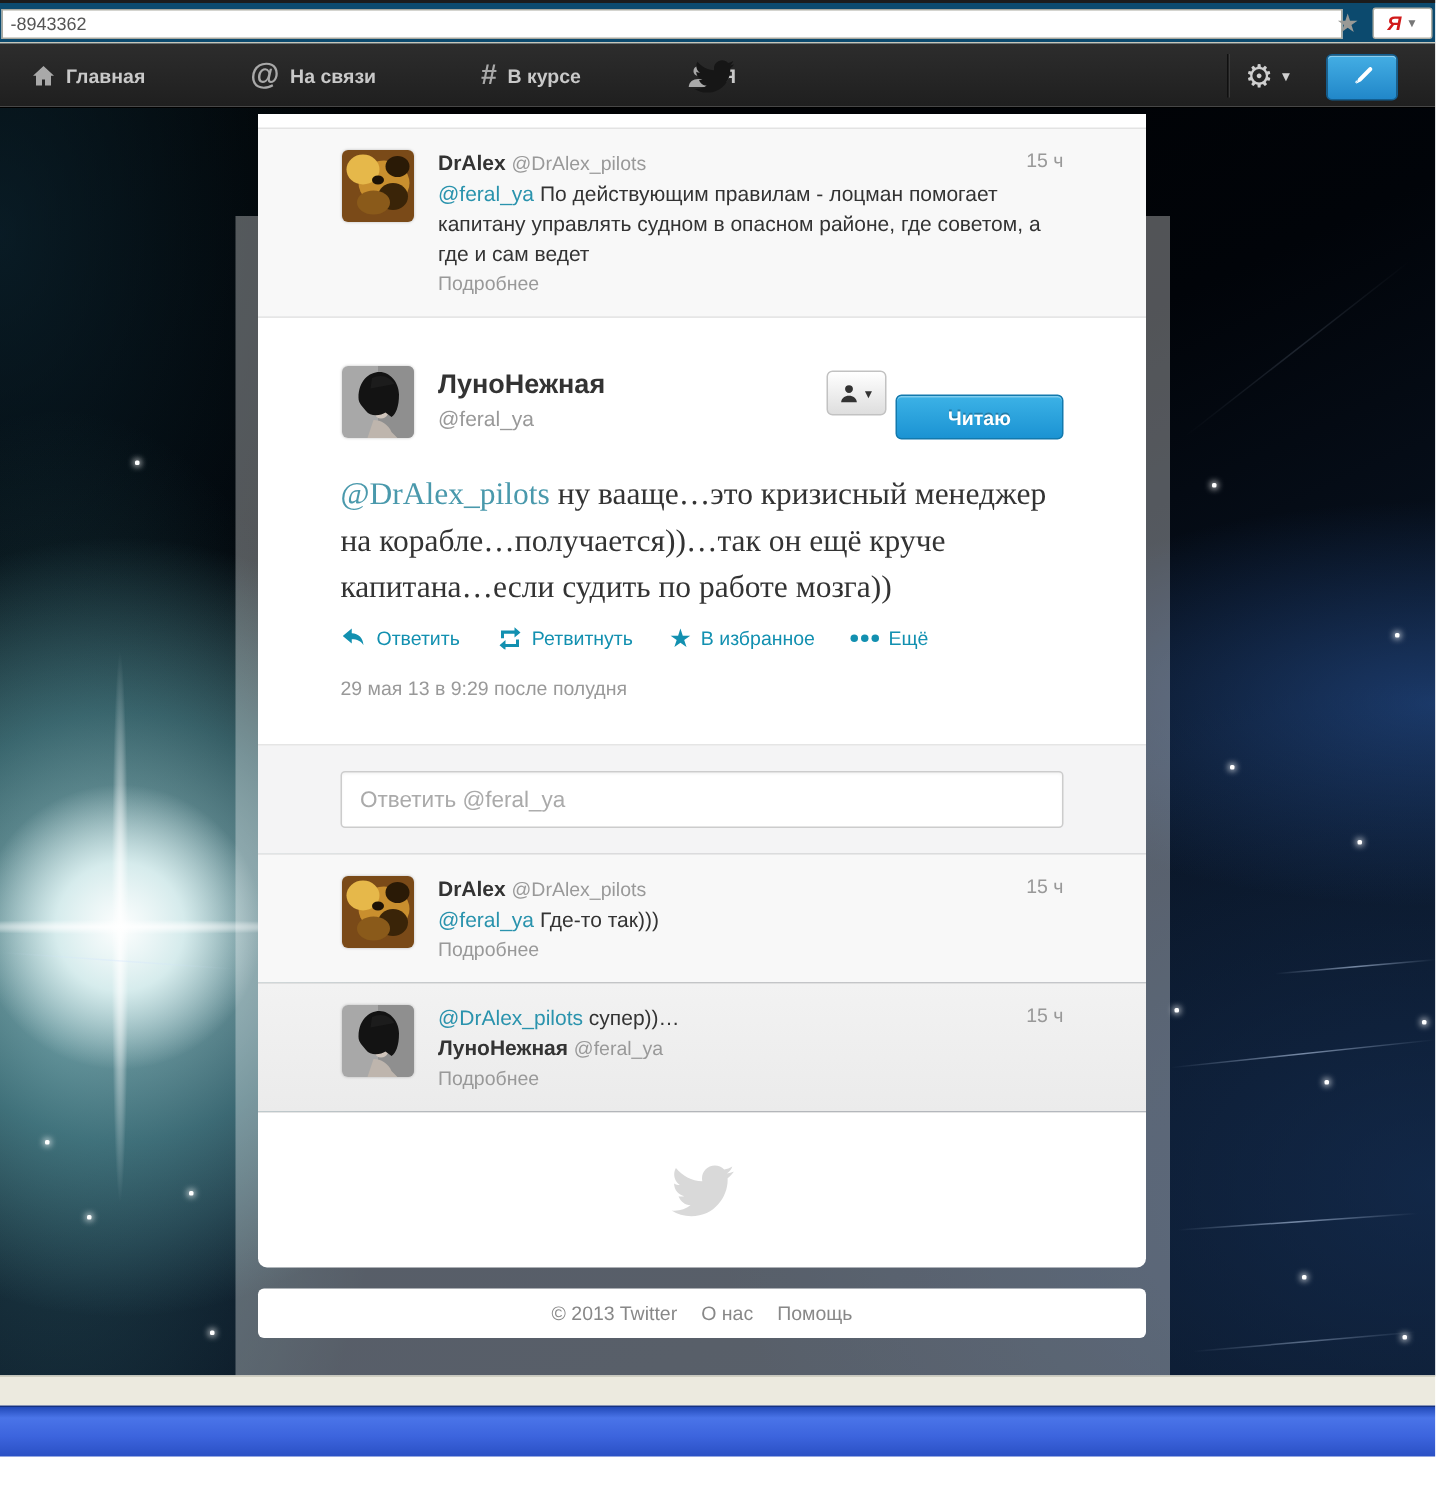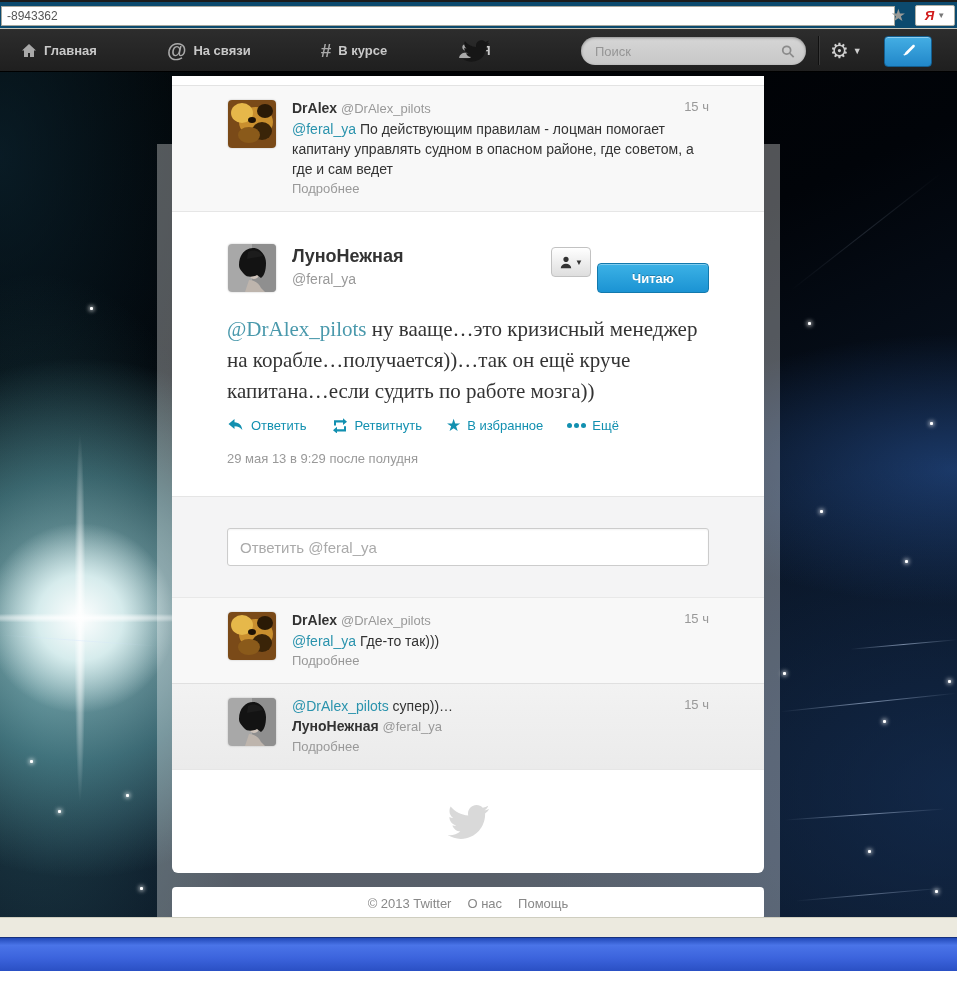--- a/index.html
+++ b/index.html
@@ -107,21 +107,21 @@
     font-size:21px; line-height:31px; color:#333; width:486px; }
   .mt-text .mention { color:#4a99ac; cursor:pointer; }
   .mt-actions { margin-top:8px; display:flex; align-items:center; gap:24px; height:20px; }
   .action { display:flex; align-items:center; gap:6px; color:#1290b0; font-size:13px;
     cursor:pointer; }
   .action svg { fill:#1290b0; }
   .dots { display:flex; gap:2px; }
   .dots i { width:5px; height:5px; border-radius:50%; background:#1290b0; }
   .mt-time { margin-top:16px; color:#999; font-size:13px; }
 
-  .reply-section { background:#f4f4f5; border-top:1px solid #e5e5e5; padding:31px 55px; }
+  .reply-section { background:#f4f4f5; border-top:1px solid #e5e5e5; padding:17px 55px; }
   .reply-input { width:482px; height:38px; border:1px solid #ccc; border-radius:3px;
     background:#fff; padding:0 12px; font-size:15px; color:#333;
     font-family:"Liberation Sans",sans-serif; box-shadow:inset 0 1px 2px rgba(0,0,0,.05); }
   .reply-input::placeholder { color:#aaa; }
 
   .bird-panel { background:#fff; border-top:1px solid #e6e6e6; height:104px;
     border-radius:0 0 6px 6px; display:flex; align-items:center; justify-content:center; }
   .bird-panel svg { width:44px; height:44px; fill:#d9d9d9; }
 
   .footer-panel { margin-top:14px; background:#fff; border-radius:4px; height:33px;
@@ -169,27 +169,20 @@
       <div class="nav-item">
         <svg class="glyph" width="17" height="17" viewBox="0 0 16 16">
             <path d="M8 2a3 3 0 0 1 3 3c0 1.7-1.3 3-3 3S5 6.7 5 5a3 3 0 0 1 3-3zm-6 13c.3-3.2 2.7-5 6-5s5.7 1.8 6 5z"></path>
           </svg>
         <span>Я</span>
       </div>
     </div>
     <svg class="nav-bird" viewBox="0 0 24 24">
         <path d="M23.643 4.937c-.835.37-1.732.62-2.675.733.962-.576 1.7-1.49 2.048-2.578-.9.534-1.897.922-2.958 1.13-.85-.904-2.06-1.47-3.4-1.47-2.572 0-4.658 2.086-4.658 4.66 0 .364.042.718.12 1.06-3.873-.195-7.304-2.05-9.602-4.868-.4.69-.63 1.49-.63 2.342 0 1.616.823 3.043 2.072 3.878-.764-.025-1.482-.234-2.11-.583v.06c0 2.257 1.605 4.14 3.737 4.568-.392.106-.803.162-1.227.162-.3 0-.593-.028-.877-.082.593 1.85 2.313 3.198 4.352 3.234-1.595 1.25-3.604 1.995-5.786 1.995-.376 0-.747-.022-1.112-.065 2.062 1.323 4.51 2.093 7.14 2.093 8.57 0 13.255-7.098 13.255-13.254 0-.2-.005-.402-.014-.602.91-.658 1.7-1.477 2.323-2.41z"></path>
       </svg>
-    <div class="nav-search">
-      <input placeholder="Поиск" style="">
-      <svg class="search-glyph" viewBox="0 0 16 16">
-          <circle cx="6.5" cy="6.5" r="4.5"></circle>
-          <line x1="10" y1="10" x2="14.5" y2="14.5"></line>
-        </svg>
-    </div>
     <div class="nav-sep"></div>
     <div class="gear-btn">
       <span class="gear-glyph">⚙</span>
       <span class="gear-caret">▼</span>
     </div>
     <div class="compose-btn">
       <svg viewBox="0 0 20 20">
           <path d="M16.6 2.2c1 .7 1.2 1.7.5 2.5l-8.4 8.5-4 1.8 1.7-4.1 8.3-8.4c.5-.6 1.3-.7 1.9-.3zM4.8 12.3l-.9 2.2 2.1-.9z"></path>
         </svg>
     </div>

